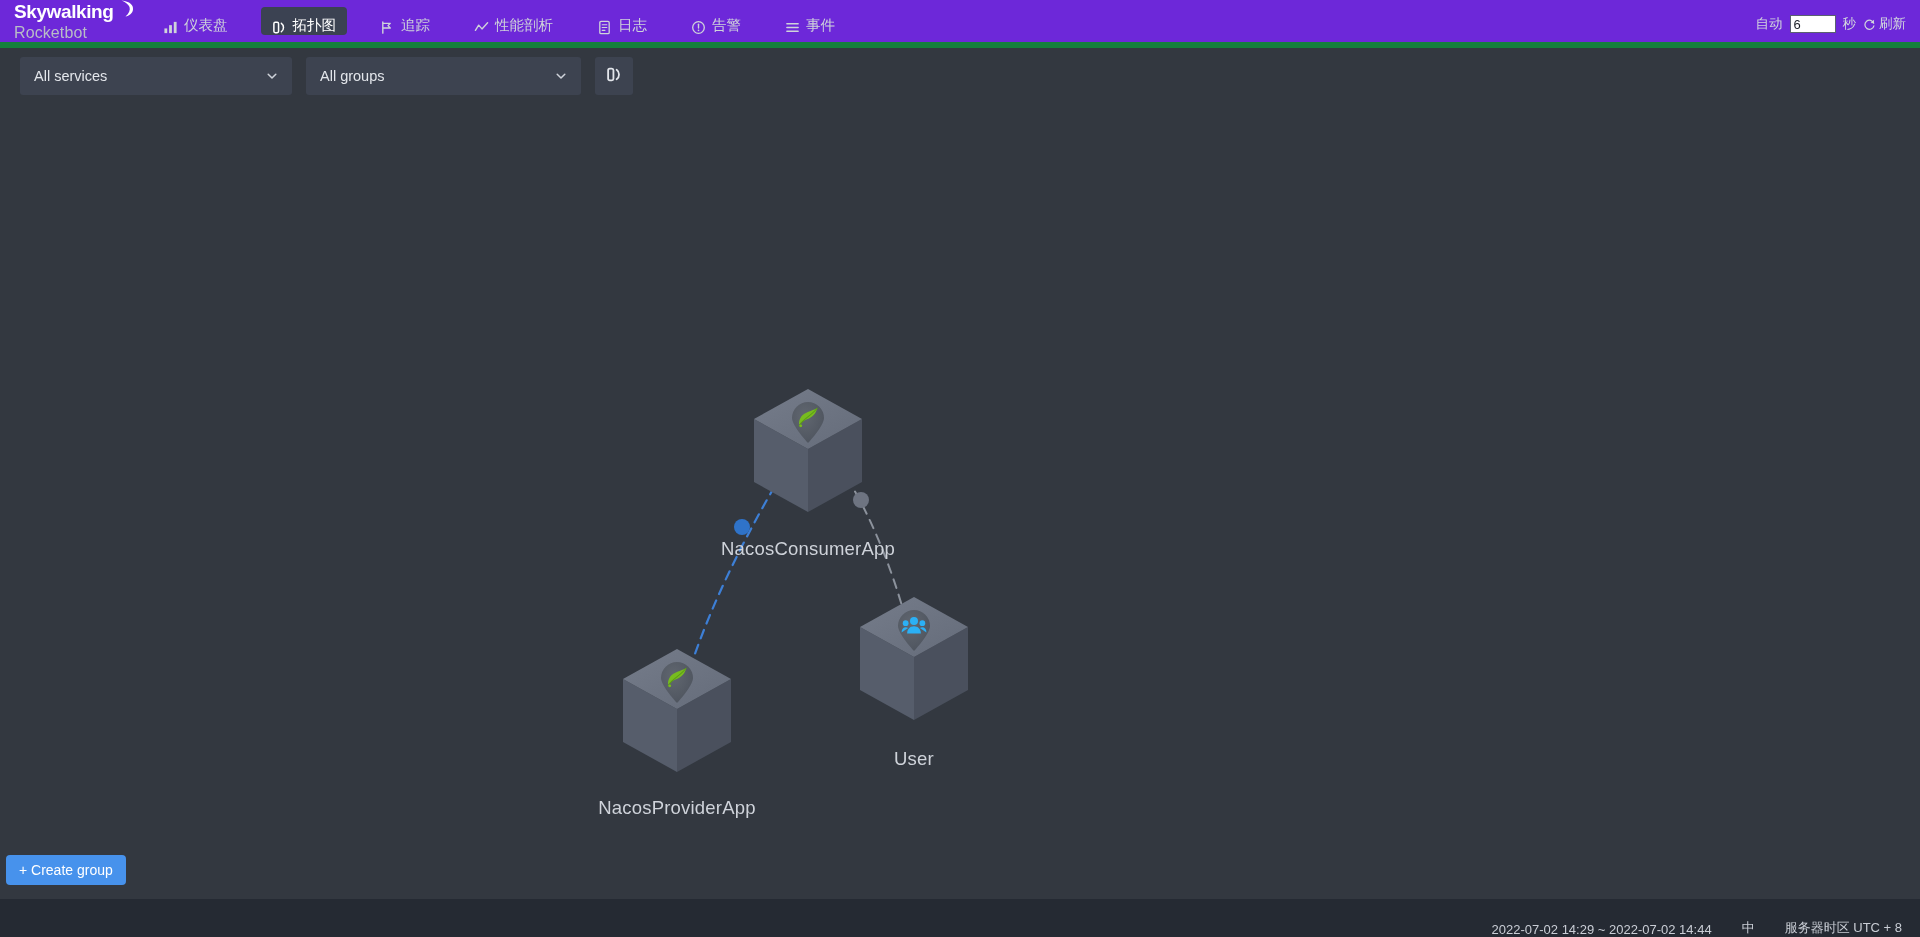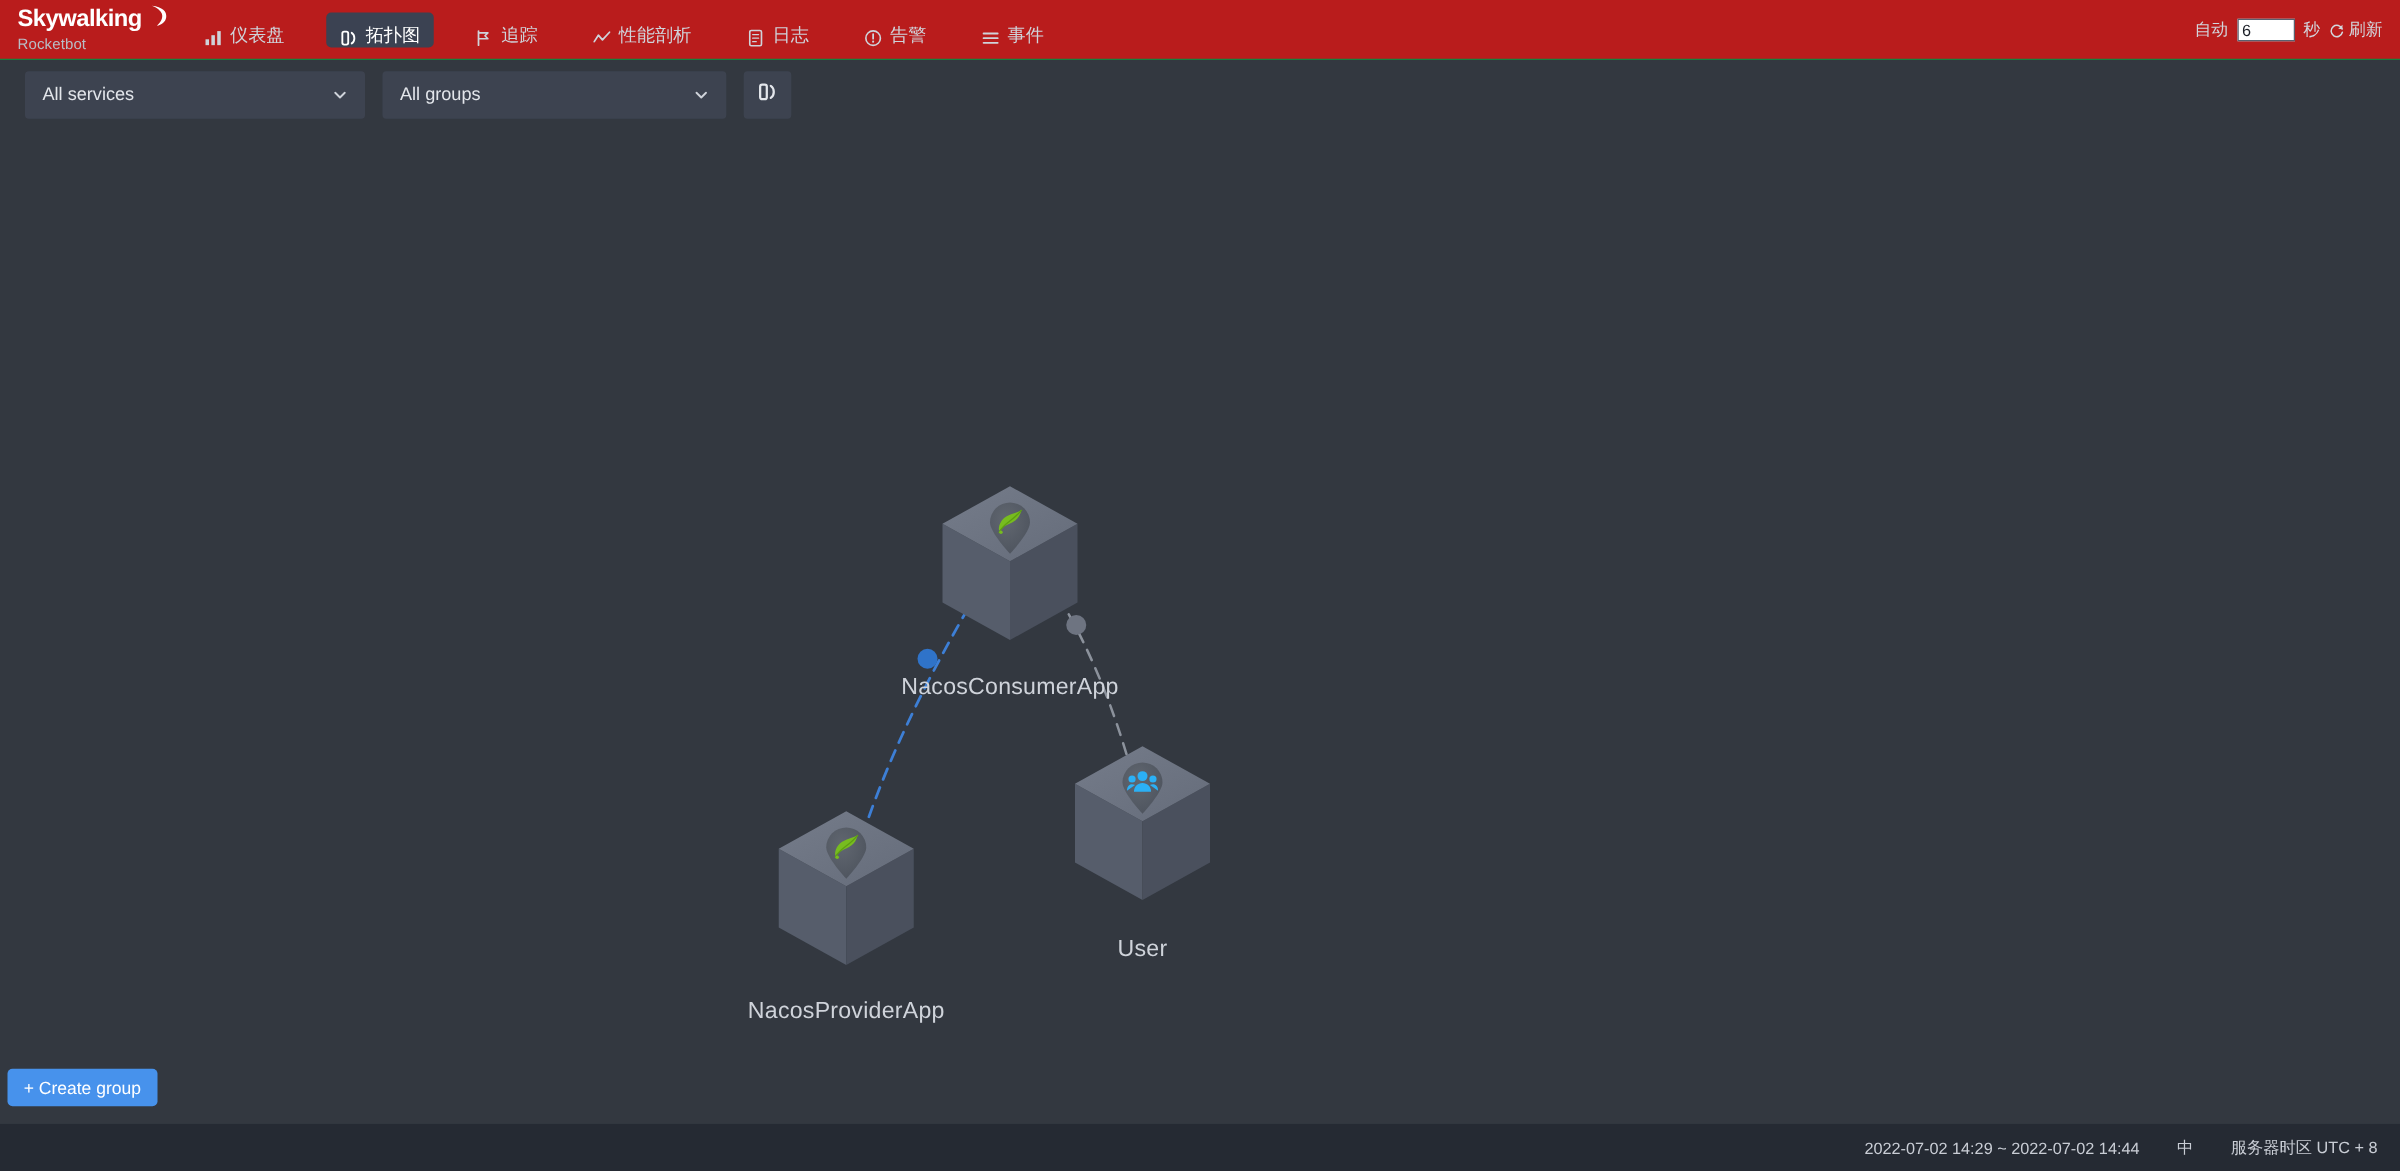--- a/index.html
+++ b/index.html
@@ -6,25 +6,25 @@
   html, body {
     width: 1920px; height: 937px;
     background: #333840;
     font-family: "Liberation Sans", sans-serif;
     overflow: hidden;
   }
 
   
   .header {
     height: 48px;
-    background: #b91c1c;
+    background: #6d28d9;
     display: flex;
     align-items: center;
     position: relative;
-    border-bottom: 1px solid #15803d;
+    border-bottom: 6px solid #15803d;
   }
   .logo-block {
     width: 122px;
     padding-left: 14px;
     display: flex;
     flex-direction: column;
     justify-content: center;
     line-height: 1;
   }
   .logo-main {
@@ -38,21 +38,21 @@
   }
   .logo-swoosh {
     position: absolute;
     right: -13px;
     top: -2px;
     width: 15px;
     height: 17px;
   }
   .logo-sub {
     margin-top: 4px;
-    font-size: 12px;
+    font-size: 16px;
     color: #b8bdc6;
     letter-spacing: 0.1px;
   }
 
   .nav {
     display: flex;
     align-items: center;
     margin-left: 30px;
     height: 100%;
   }
@@ -203,21 +203,21 @@
     padding: 7px 13px;
     cursor: pointer;
     font-family: "Liberation Sans", sans-serif;
   }
 
   
   .footer {
     height: 38px;
     background: #252a33;
     display: flex;
-    align-items: center;
+    align-items: flex-end;
     justify-content: flex-end;
     padding-right: 18px;
     gap: 30px;
     font-size: 13px;
     color: #c9cdd5;
   }
   .footer-lang { cursor: pointer; }
   .footer-tz { cursor: pointer; }
 </style>
 </head>

